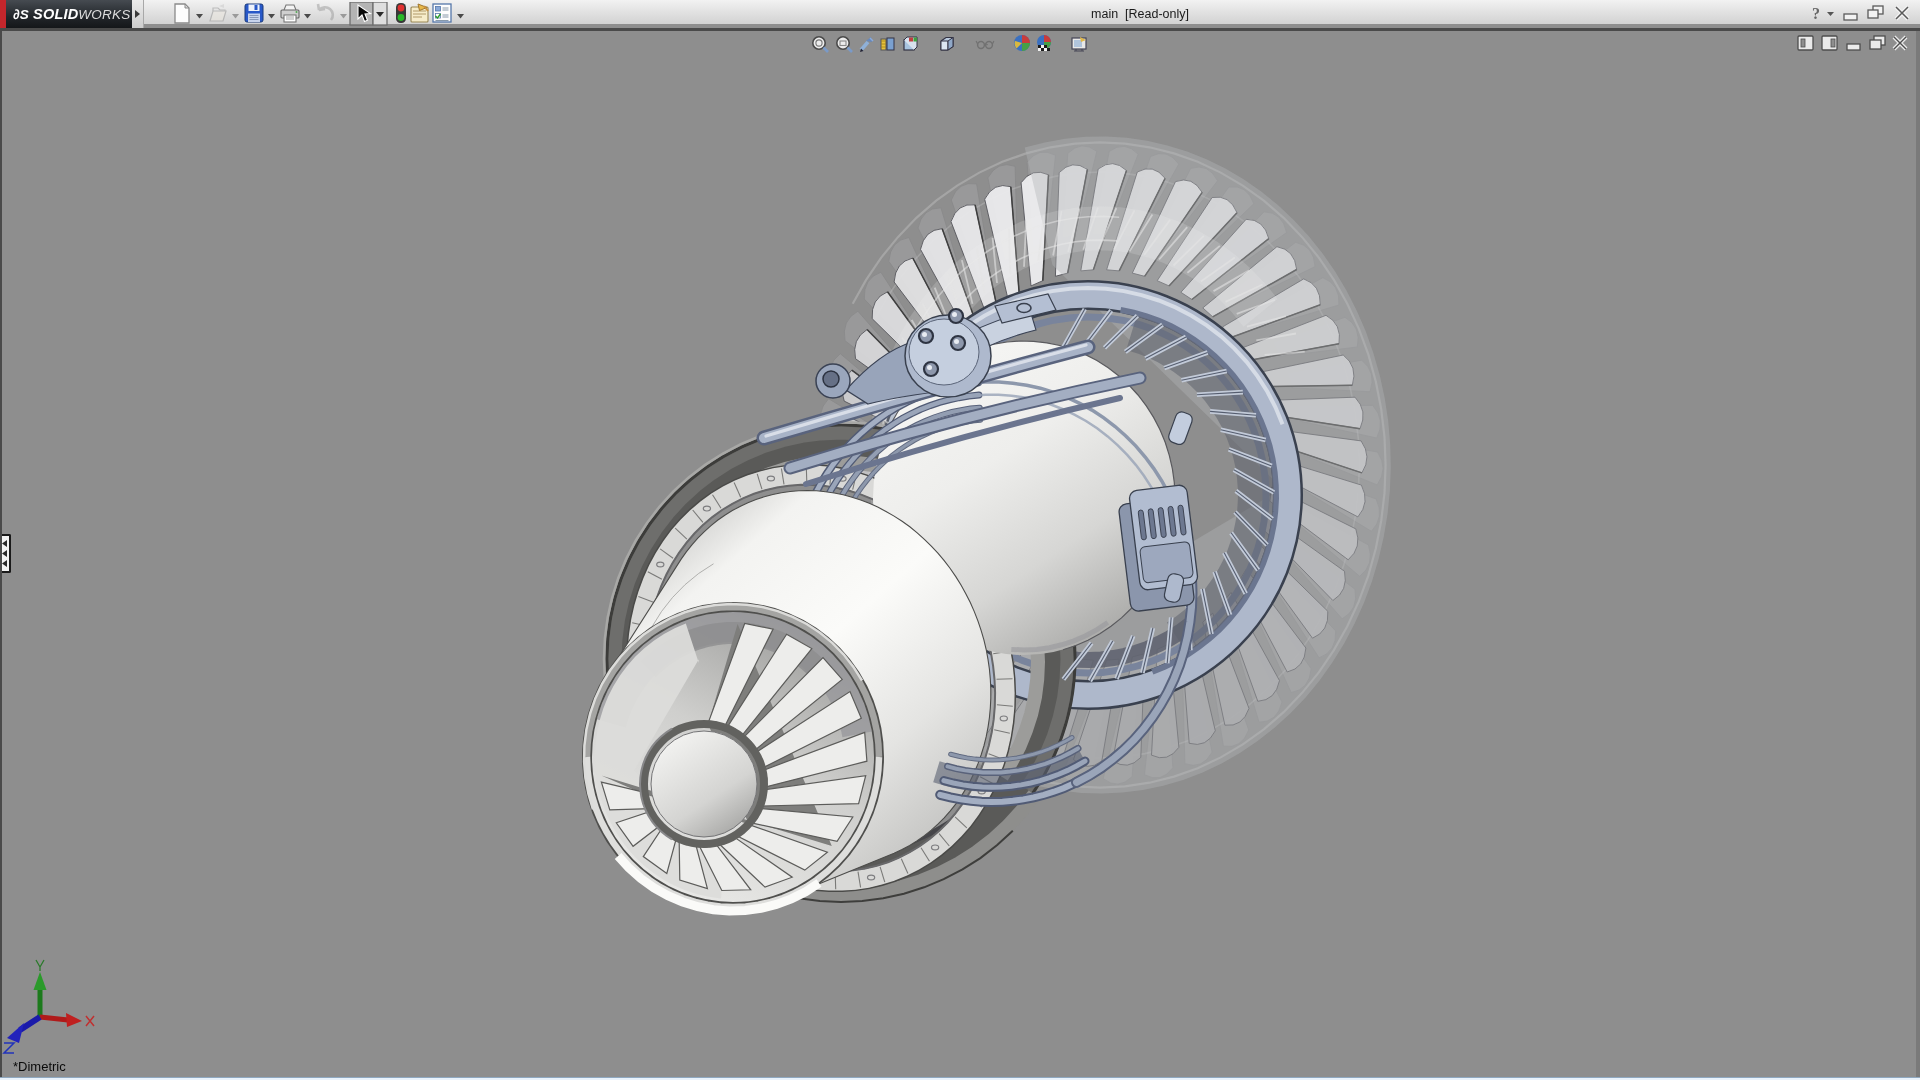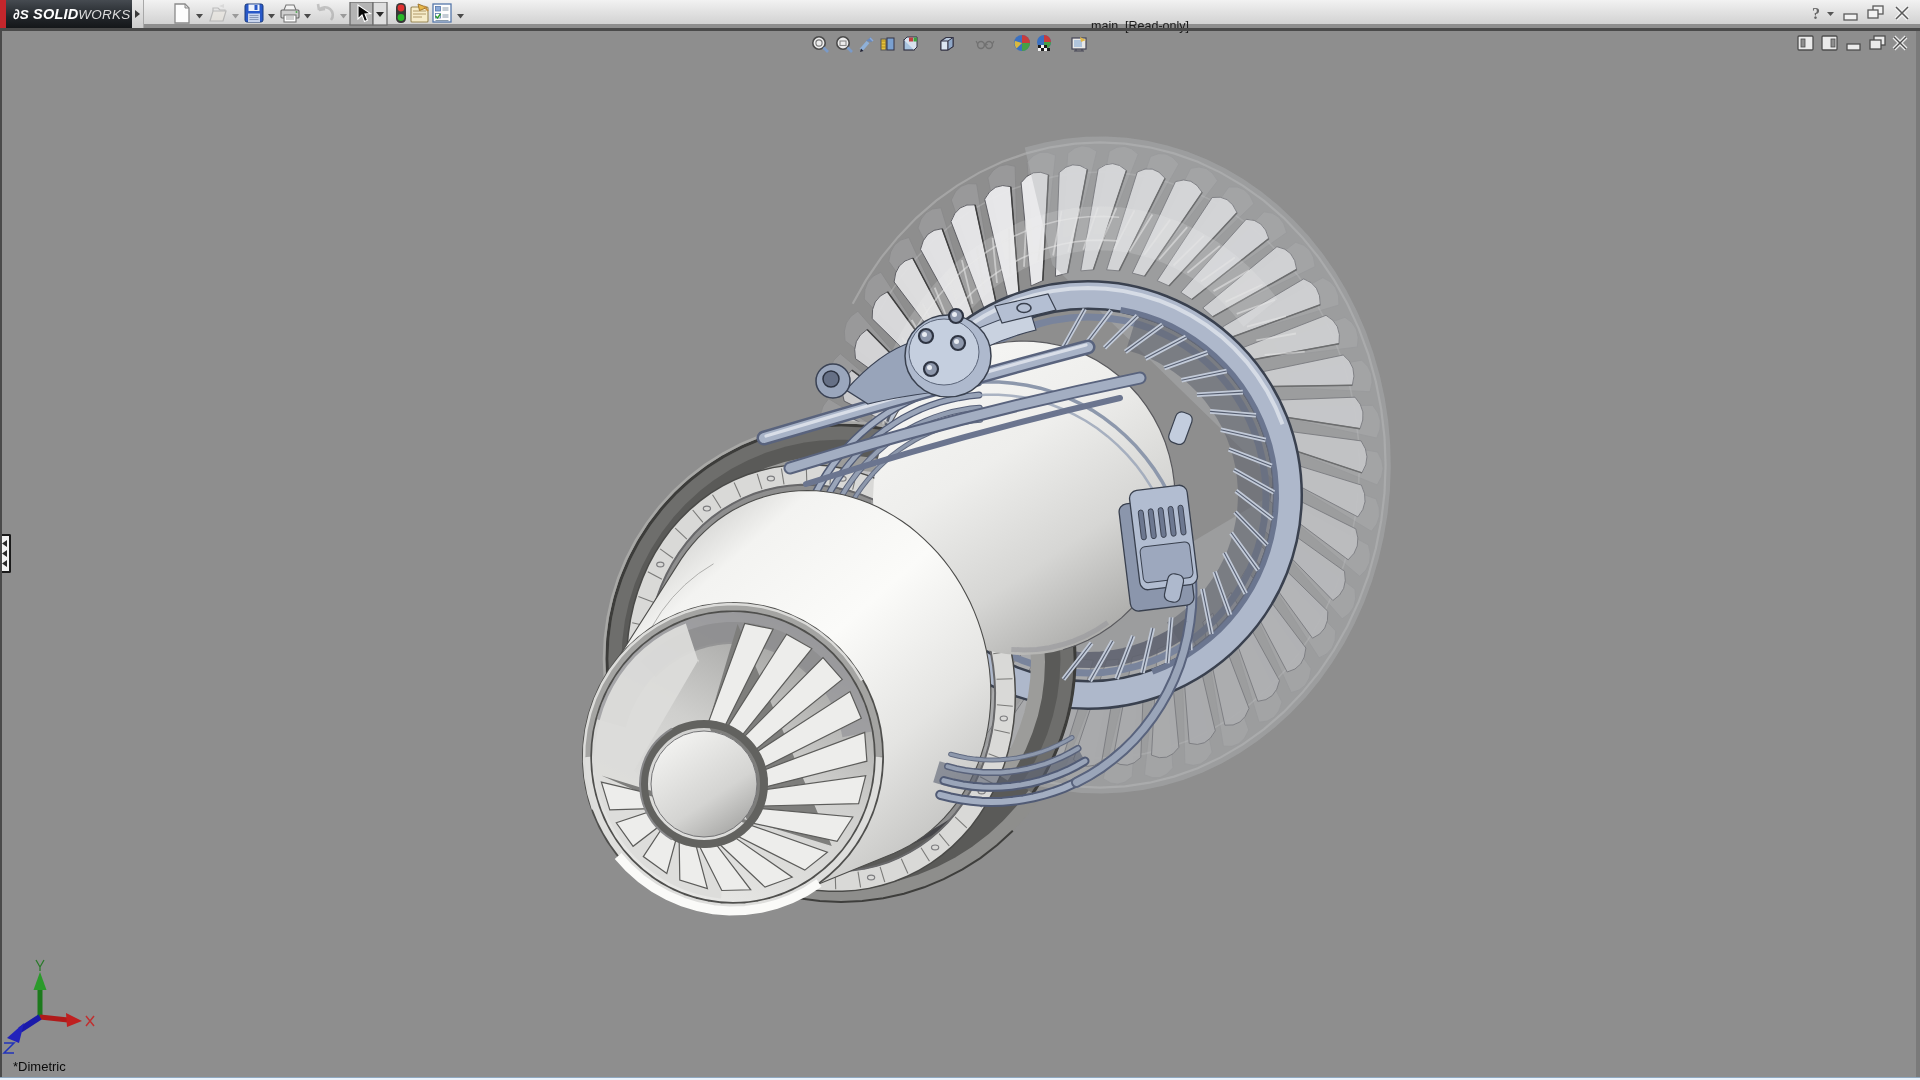--- a/index.html
+++ b/index.html
@@ -3,21 +3,21 @@
 html,body{margin:0;padding:0;width:1920px;height:1080px;overflow:hidden;background:#8e8e8e;font-family:"Liberation Sans",sans-serif;}
 #main{position:absolute;left:0;top:0;}
 #titlebar{position:absolute;left:0;top:0;width:1920px;height:24px;background:linear-gradient(#f2f2f2,#e0e0e0 55%,#d2d2d2);}
 #tbline{position:absolute;left:0;top:28px;width:1920px;height:3px;background:#4a4a4a;}
 #redstrip{position:absolute;left:0;top:0;width:6px;height:28px;background:#c5262c;}
 #logo{position:absolute;left:6px;top:0;width:126px;height:28px;background:linear-gradient(#464b51,#22262a 60%,#141619);display:flex;align-items:center;}
 #logotxt{color:#fff;font-style:italic;font-weight:bold;font-size:13.5px;letter-spacing:.2px;margin-left:7px;white-space:nowrap;}
 #logotxt .w{color:#dcdcdc;font-weight:normal;}
 #expander{position:absolute;left:132px;top:0;width:11px;height:28px;background:linear-gradient(#ececec,#cccccc);border-right:1px solid #a8a8a8;}
 #expander:after{content:"";position:absolute;left:3px;top:10px;border-left:5px solid #3a3a3a;border-top:4px solid transparent;border-bottom:4px solid transparent;}
-#title{position:absolute;left:1040px;top:13px;width:200px;text-align:center;font-size:12.5px;color:#1a1a1a;line-height:26px;}
+#title{position:absolute;left:1040px;top:1px;width:200px;text-align:center;font-size:12.5px;color:#1a1a1a;line-height:26px;}
 #statusbar{position:absolute;left:0;top:1077px;width:1920px;height:3px;background:#eaf3fc;border-top:1px solid #8fa8c0;box-sizing:border-box;}
 #dimetric{position:absolute;left:13px;top:1059px;font-size:13px;color:#0a0a0a;}
 #lefttab{position:absolute;left:0px;top:534px;width:11px;height:39px;background:#f4f4f4;border:2px solid #1a1a1a;border-left:none;border-radius:0 2px 2px 0;box-sizing:border-box;}
 </style></head><body>
 <svg id="main" width="1920" height="1080" viewBox="0 0 1920 1080">
 <rect x="0" y="29" width="1920" height="1051" fill="#8e8e8e"></rect>
 <defs>
 <linearGradient id="dome" x1="0.12" y1="0.05" x2="0.72" y2="1">
  <stop offset="0" stop-color="#f7f7f5"></stop>
         <stop offset="0.38" stop-color="#eeeeec"></stop>

